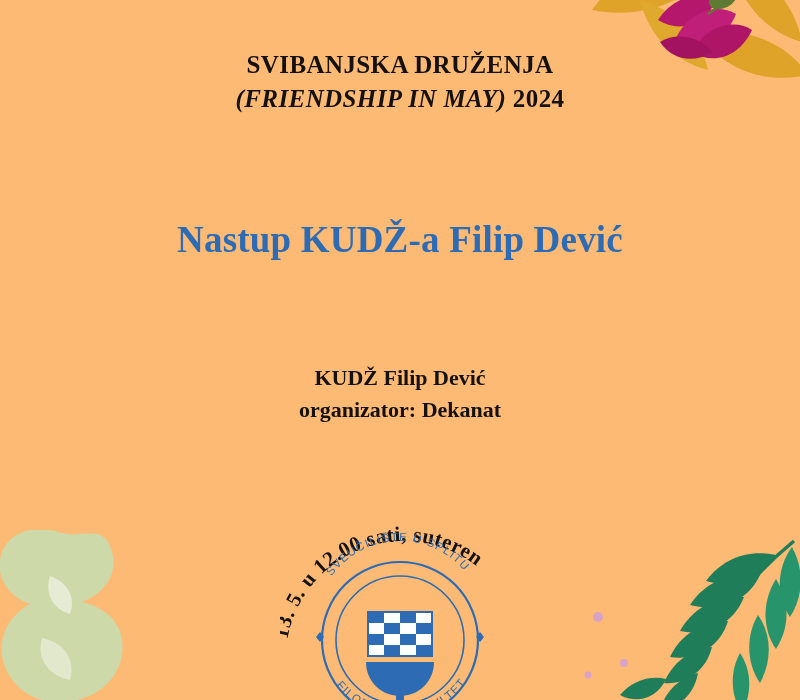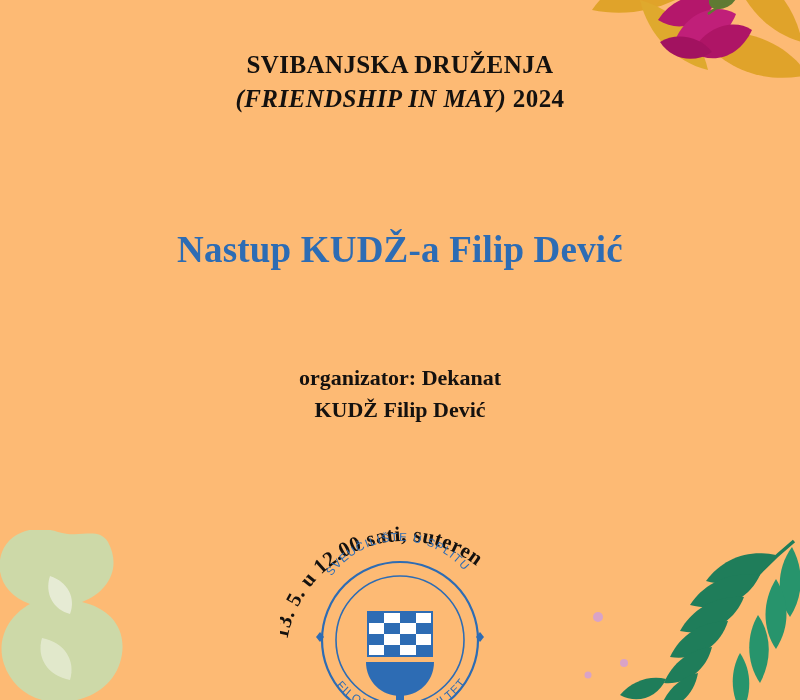--- a/index.html
+++ b/index.html
@@ -62,21 +62,21 @@
   }
   .header .line2 {
     display: block;
   }
   .header .ital {
     font-style: italic;
   }
 
   .title {
     position: absolute;
-    top: 228px;
+    top: 218px;
     left: 0;
     width: 800px;
     text-align: center;
     color: #2d6cb4;
     font-size: 37px;
     font-weight: bold;
     letter-spacing: 0.2px;
   }
 
   .subtitle {
@@ -183,22 +183,22 @@
   <div class="header">
     <span>SVIBANJSKA DRUŽENJA</span>
     <span class="line2">
       <span class="ital">(FRIENDSHIP IN MAY)</span><span> 2024</span>
     </span>
   </div>
 
   <div class="title">Nastup KUDŽ-a Filip Dević</div>
 
   <div class="subtitle">
+    <div>KUDŽ Filip Dević</div>
     <div>organizator: Dekanat</div>
-    <div>KUDŽ Filip Dević</div>
   </div>
 
   <div class="seal">
     <svg viewBox="0 0 240 200" width="240" height="200" xmlns="http://www.w3.org/2000/svg">
       <defs>
         <path id="arcTime" d="M 6,152 A 118,118 0 0 1 232,112" fill="none"></path>
         <path id="arcRingTop" d="M 36,128 A 84,84 0 0 1 204,122" fill="none"></path>
         <path id="arcRingBottom" d="M 38,136 A 82,82 0 0 0 202,132" fill="none"></path>
       </defs>
 

